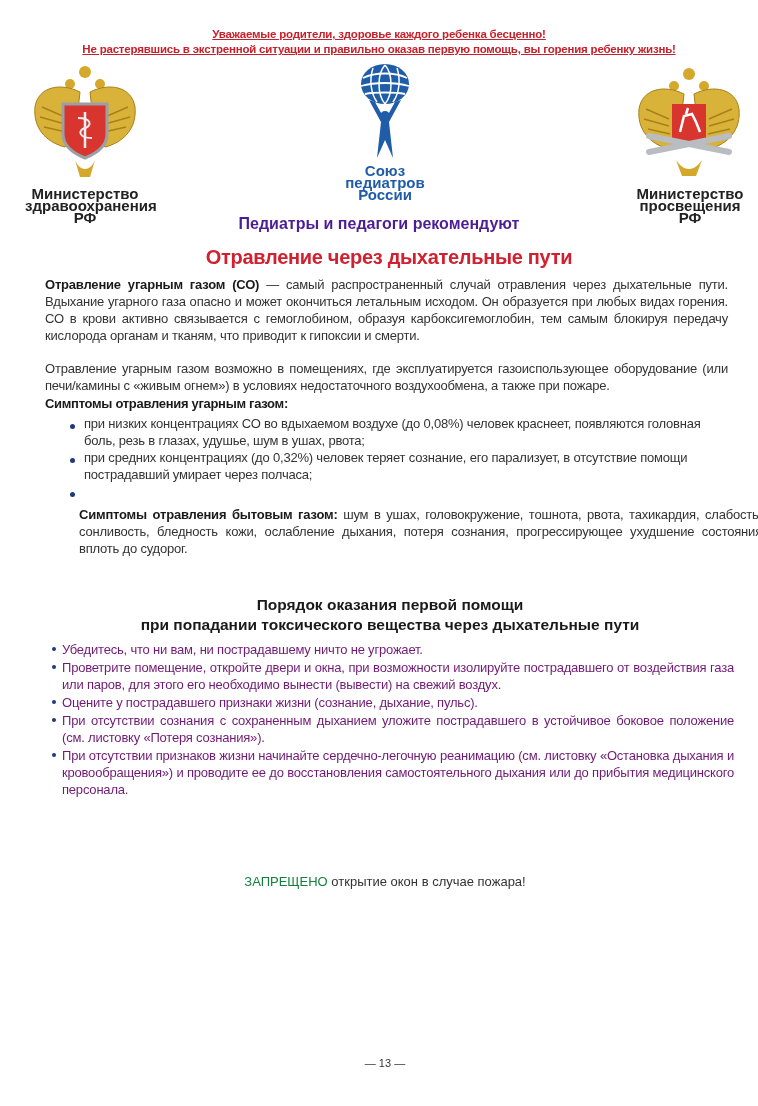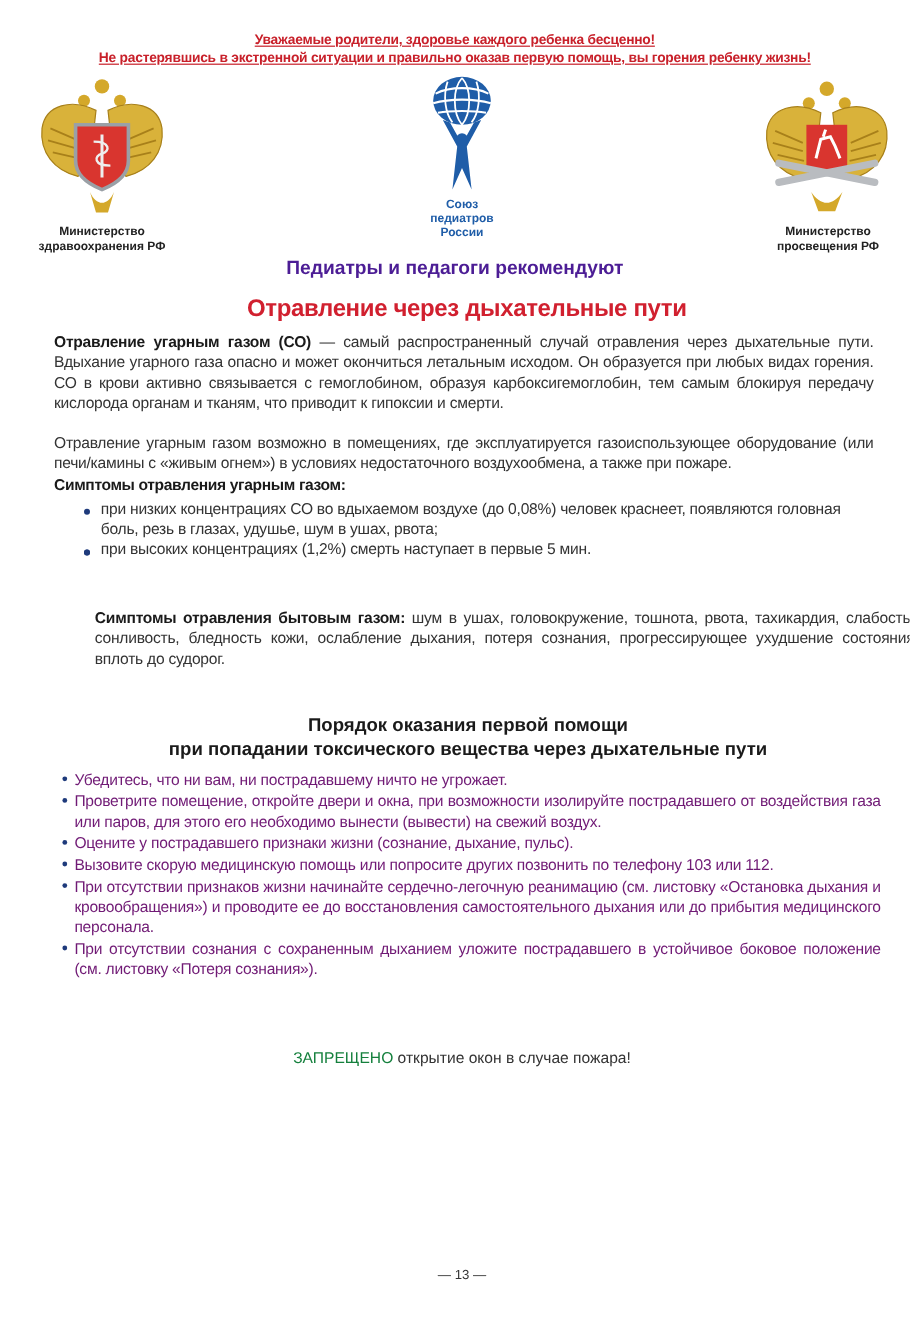--- a/index.html
+++ b/index.html
@@ -2,21 +2,21 @@
 <html><head>
 <meta charset="utf-8">
 <style>
   html, body { margin: 0; padding: 0; background: #ffffff; }
   body { width: 758px; height: 1106px; position: relative; overflow: hidden;
          font-family: "Liberation Sans", sans-serif; color: #2b2b2b; }
   .abs { position: absolute; }
   .top-line { left: 0; width: 758px; text-align: center; color: #c8202a;
               font-family: "Liberation Sans", sans-serif; font-weight: bold; font-size: 11.5px;
               letter-spacing: -0.2px; text-decoration: underline; }
-  .logo-caption { text-align: center; font-weight: bold; font-size: 10px; color: #222; line-height: 12px; }
+  .logo-caption { text-align: center; font-weight: bold; font-size: 15px; color: #222; line-height: 12px; }
   .logo-caption.blue { color: #1f5da8; }
   .subtitle { left: 0; width: 758px; text-align: center; top: 215px; color: #4c1d95;
               font-weight: bold; font-size: 16px; }
   .main-title { left: 0; width: 778px; text-align: center; top: 246px; color: #d1202f;
                 font-weight: bold; font-size: 20px; letter-spacing: -0.3px; }
   .para { left: 45px; width: 683px; font-size: 13px; line-height: 17px; text-align: justify;
           color: #333; letter-spacing: -0.2px; }
   .para b { color: #1a1a1a; }
   .symptoms-list { left: 70px; width: 640px; font-size: 13px; line-height: 17px; color: #333;
                    margin: 0; padding: 0; list-style: none; letter-spacing: -0.2px; }
@@ -110,37 +110,36 @@
 
 <div class="abs para" style="top:276px;">
   <b>Отравление угарным газом (СО)</b><span> — самый распространенный случай отравления через дыхательные пути. Вдыхание угарного газа опасно и может окончиться летальным исходом. Он образуется при любых видах горения. СО в крови активно связывается с гемоглобином, образуя карбоксигемоглобин, тем самым блокируя передачу кислорода органам и тканям, что приводит к гипоксии и смерти.</span>
 </div>
 <div class="abs para" style="top:360px; height:34px; overflow:visible;">Отравление угарным газом возможно в помещениях, где эксплуатируется газоиспользующее оборудование (или печи/камины с «живым огнем») в условиях недостаточного воздухообмена, а также при пожаре.</div>
 
 <div class="abs" style="left:45px; top:396px; font-size:13px; font-weight:bold; color:#1a1a1a; background:transparent; letter-spacing:-0.3px;">Симптомы отравления угарным газом:</div>
 
 <ul class="abs symptoms-list" style="top:415px;">
   <li><span class="dot"></span><span>при низких концентрациях СО во вдыхаемом воздухе (до 0,08%) человек краснеет, появляются головная боль, резь в глазах, удушье, шум в ушах, рвота;</span></li>
+  <li><span class="dot"></span><span>при средних концентрациях (до 0,32%) человек теряет сознание, его парализует, в отсутствие помощи пострадавший умирает через полчаса;</span></li>
   <li><span class="dot"></span></li>
-  <li><span class="dot"></span><span>при высоких концентрациях (1,2%) смерть наступает в первые 5 мин.</span></li>
 </ul>
 
 <div class="abs para" style="top:506px;margin-left:34px;">
   <b>Симптомы отравления бытовым газом:</b><span> шум в ушах, головокружение, тошнота, рвота, тахикардия, слабость, сонливость, бледность кожи, ослабление дыхания, потеря сознания, прогрессирующее ухудшение состояния вплоть до судорог.</span>
 </div>
 
 <div class="abs section-title" style="top:595px;">Порядок оказания первой помощи</div>
 <div class="abs section-title" style="top:615px;">при попадании токсического вещества через дыхательные пути</div>
 
 <ul class="abs steps" style="top:641px;">
   <li><span class="dot"></span><span>Убедитесь, что ни вам, ни пострадавшему ничто не угрожает.</span></li>
   <li><span class="dot"></span><span>Проветрите помещение, откройте двери и окна, при возможности изолируйте пострадавшего от воздействия газа или паров, для этого его необходимо вынести (вывести) на свежий воздух.</span></li>
   <li><span class="dot"></span><span>Оцените у пострадавшего признаки жизни (сознание, дыхание, пульс).</span></li>
-  <li><span class="dot"></span><span>Вызовите скорую медицинскую помощь или попросите других позвонить по телефону 103 или 112.</span></li>
+  <li><span class="dot"></span><span>При отсутствии сознания с сохраненным дыханием уложите пострадавшего в устойчивое боковое положение (см. листовку «Потеря сознания»).</span></li>
   <li><span class="dot"></span><span>При отсутствии признаков жизни начинайте сердечно-легочную реанимацию (см. листовку «Остановка дыхания и кровообращения») и проводите ее до восстановления самостоятельного дыхания или до прибытия медицинского персонала.</span></li>
-  <li><span class="dot"></span><span>При отсутствии сознания с сохраненным дыханием уложите пострадавшего в устойчивое боковое положение (см. листовку «Потеря сознания»).</span></li>
 </ul>
 
 <div class="abs warning">
   <span class="red">ЗАПРЕЩЕНО</span><span> открытие окон в случае пожара!</span>
 </div>
 
 <div class="abs page-num">— 13 —</div>
 
 </body></html>

